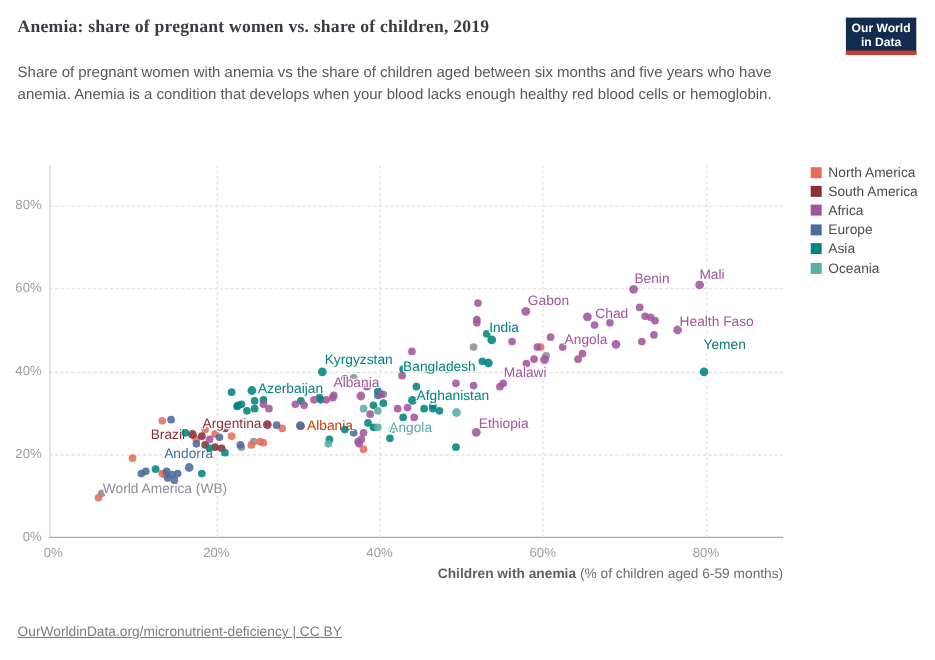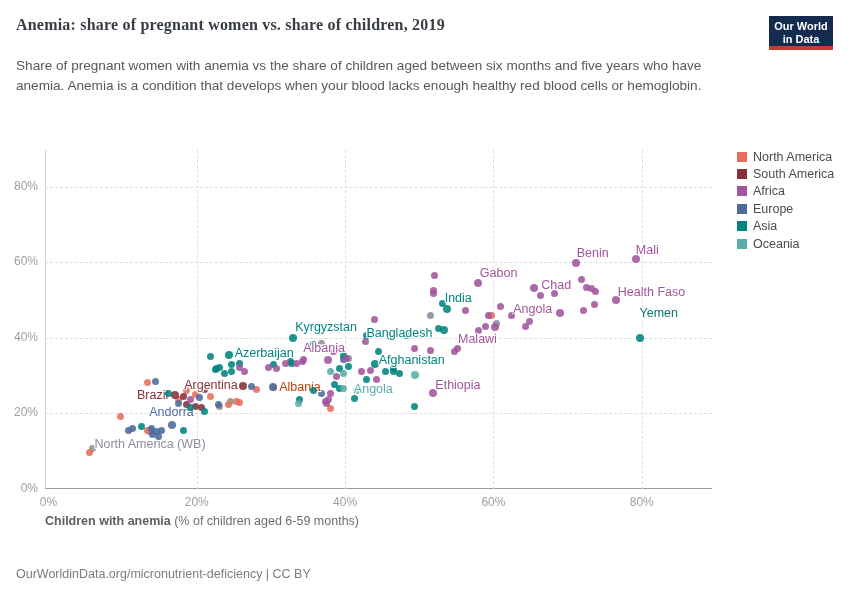--- a/index.html
+++ b/index.html
@@ -19,21 +19,21 @@
   .axis-left{position:absolute;left:45px;top:150px;width:1px;height:339px;background:#d2d2d2;}
   .axis-bottom{position:absolute;left:45px;top:488px;width:667px;height:1px;background:#9b9b9b;}
   .grid-h{position:absolute;left:0;width:667px;height:0;border-top:1px dashed #dedede;}
   .grid-v{position:absolute;top:0;width:0;height:339px;border-left:1px dashed #dedede;}
   .y-tick{position:absolute;width:38px;text-align:right;font-size:12px;color:#9e9e9e;}
   .x-tick{position:absolute;width:48px;text-align:center;font-size:12px;color:#9e9e9e;top:495px;}
   .dot{position:absolute;width:7px;height:7px;border-radius:50%;opacity:.88;}
   .dot.big{width:8px;height:8px;}
   .clabel{position:absolute;font-size:12.5px;white-space:nowrap;line-height:14px;
           text-shadow:0 0 2px #fff,0 0 3px #fff,1px 1px 0 #fff,-1px -1px 0 #fff,1px -1px 0 #fff,-1px 1px 0 #fff;}
-  .x-axis-title{position:absolute;left:45px;top:514px;width:667px;text-align:left;
+  .x-axis-title{position:absolute;left:45px;top:514px;width:667px;text-align:right;
                 font-size:12.5px;color:#6e6e6e;}
   .x-axis-title b{color:#606060;}
   #legend{position:absolute;left:737px;top:148px;}
   .leg-row{display:flex;align-items:center;height:17.4px;cursor:default;}
   .leg-swatch{width:10px;height:10px;margin-right:6px;flex:none;}
   .leg-text{font-size:12.5px;color:#4c4c4c;white-space:nowrap;}
   .footer{position:absolute;left:16px;font-size:12.5px;color:#7d7d7d;}
   .footer b{color:#6b6b6b;}
 </style>
 </head>
@@ -61,21 +61,21 @@
       <div class="grid-h" style="top: 112.24px;"></div>
       <div class="grid-h" style="top: 36.82px;"></div>
       <div class="dot" style="left: 43.6603px; top: 295.404px; background: rgb(138, 143, 152);"></div>
       <div class="dot" style="left: 181.617px; top: 247.89px; background: rgb(138, 143, 152);"></div>
       <div class="dot" style="left: 171.233px; top: 253.169px; background: rgb(138, 143, 152);"></div>
       <div class="dot" style="left: 272.846px; top: 189.816px; background: rgb(138, 143, 152);"></div>
       <div class="dot" style="left: 299.547px; top: 204.9px; background: rgb(138, 143, 152);"></div>
       <div class="dot" style="left: 381.875px; top: 161.534px; background: rgb(138, 143, 152);"></div>
       <div class="dot" style="left: 447.887px; top: 169.83px; background: rgb(138, 143, 152);"></div>
       <div class="dot big" style="left: 101.013px; top: 276.804px; background: rgb(138, 143, 152);"></div>
-      <div class="clabel" style="color: rgb(138, 143, 152); left: 105.013px; top: 286.804px; transform: translateX(-50%);">North America (WB)</div>
+      <div class="clabel" style="color: rgb(138, 143, 152); left: 105.013px; top: 286.804px; transform: translateX(-50%);">World America (WB)</div>
       <div class="dot" style="left: 40.6935px; top: 299.175px; background: rgb(229, 110, 90);"></div>
       <div class="dot" style="left: 71.8449px; top: 263.351px; background: rgb(229, 110, 90);"></div>
       <div class="dot" style="left: 98.5461px; top: 276.55px; background: rgb(229, 110, 90);"></div>
       <div class="dot" style="left: 98.5461px; top: 229.412px; background: rgb(229, 110, 90);"></div>
       <div class="dot" style="left: 129.697px; top: 246.004px; background: rgb(229, 110, 90);"></div>
       <div class="dot" style="left: 137.856px; top: 237.331px; background: rgb(229, 110, 90);"></div>
       <div class="dot" style="left: 146.757px; top: 241.102px; background: rgb(229, 110, 90);"></div>
       <div class="dot" style="left: 161.591px; top: 242.611px; background: rgb(229, 110, 90);"></div>
       <div class="dot" style="left: 180.133px; top: 251.284px; background: rgb(229, 110, 90);"></div>
       <div class="dot" style="left: 188.292px; top: 248.267px; background: rgb(229, 110, 90);"></div>
@@ -267,14 +267,14 @@
       <div class="leg-row">
         <div class="leg-swatch" style="background: rgb(0, 132, 126);"></div>
         <span class="leg-text">Asia</span>
       </div>
       <div class="leg-row">
         <div class="leg-swatch" style="background: rgb(88, 172, 169);"></div>
         <span class="leg-text">Oceania</span>
       </div>
     </div>
 
-  <div class="footer" style="top:567px;">OurWorldinData.org/micronutrient-deficiency | CC BY</div>
+  <div class="footer" style="top:567px;text-decoration:underline;">OurWorldinData.org/micronutrient-deficiency | CC BY</div>
 </div>
 
 </body></html>

